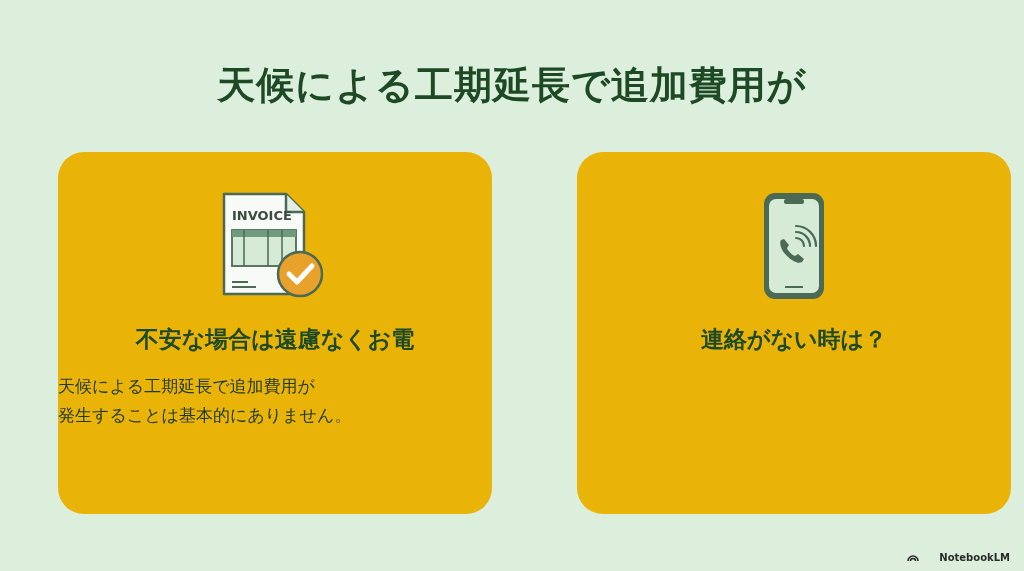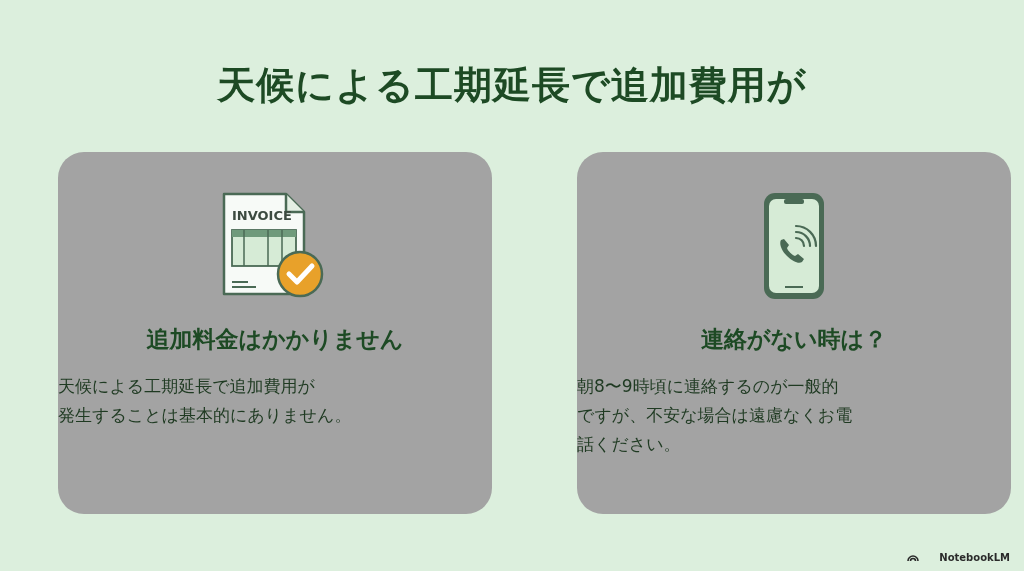--- a/index.html
+++ b/index.html
@@ -9,21 +9,21 @@
     font-family:"DejaVu Sans", sans-serif;
     position:relative;
   }
   .title {
     position:absolute; top:60px; left:0; width:1024px;
     text-align:center; font-size:38px; font-weight:bold;
     color:#1d4a24; letter-spacing:1px;
   }
   .card {
     position:absolute; top:152px; width:434px; height:362px;
-    background:#a3a3a3; border-radius:26px;
+    background:#eab308; border-radius:26px;
   }
   .card.left { left:58px; }
   .card.right { left:532px;margin-left:45px; }
   .icon { position:absolute; left:50%; transform:translateX(-50%); top:38px; }
   .card-title {
     position:absolute; top:172px; left:0; width:100%;
     text-align:center; font-size:23px; font-weight:bold; color:#1d4a24;
   }
   .card-body {
     position:absolute; top:220px; left:0; width:100%;
@@ -51,46 +51,41 @@
       <rect x="16" y="40" width="64" height="7" fill="#6f9a7b"></rect>
       <line x1="28" y1="40" x2="28" y2="76" stroke="#4a6a55" stroke-width="1.5"></line>
       <line x1="52" y1="40" x2="52" y2="76" stroke="#4a6a55" stroke-width="1.5"></line>
       <line x1="66" y1="40" x2="66" y2="76" stroke="#4a6a55" stroke-width="1.5"></line>
       <line x1="16" y1="92" x2="32" y2="92" stroke="#4a6a55" stroke-width="2"></line>
       <line x1="16" y1="97" x2="40" y2="97" stroke="#4a6a55" stroke-width="2"></line>
       <circle cx="84" cy="84" r="22" fill="#e8a12a" stroke="#4a6a55" stroke-width="2.5"></circle>
       <path d="M73 84 L81 92 L96 76" fill="none" stroke="#ffffff" stroke-width="5" stroke-linecap="round" stroke-linejoin="round"></path>
     </svg>
   </div>
-  <div class="card-title">追加料金はかかりません</div>
+  <div class="card-title">不安な場合は遠慮なくお電</div>
   <div class="card-body">
     <div>天候による工期延長で追加費用が</div>
     <div>発生することは基本的にありません。</div>
   </div>
 </div>
 
 <div class="card right">
   <div class="icon">
     <svg width="70" height="112" viewBox="0 0 70 112">
       <rect x="5" y="3" width="60" height="106" rx="11" fill="#4a6a55"></rect>
       <rect x="10" y="9" width="50" height="94" rx="7" fill="#d6ebd6"></rect>
       <rect x="25" y="9" width="20" height="5" rx="2" fill="#4a6a55"></rect>
       <line x1="26" y1="97" x2="44" y2="97" stroke="#4a6a55" stroke-width="2"></line>
       <path d="M22 50 c-2 3 0 10 6 16 c6 6 12 8 15 6 l2-3 -6-5 -3 2 c-3-1-7-5-8-8 l2-3 -5-6 z" fill="#4a6a55"></path>
       <path d="M37 48 a8 8 0 0 1 8 8" fill="none" stroke="#4a6a55" stroke-width="2.2" stroke-linecap="round"></path>
       <path d="M37 42 a14 14 0 0 1 14 14" fill="none" stroke="#4a6a55" stroke-width="2.2" stroke-linecap="round"></path>
       <path d="M37 36 a20 20 0 0 1 20 20" fill="none" stroke="#4a6a55" stroke-width="2.2" stroke-linecap="round"></path>
     </svg>
   </div>
   <div class="card-title">連絡がない時は？</div>
-  <div class="card-body">
-    <div>朝8〜9時頃に連絡するのが一般的</div>
-    <div>ですが、不安な場合は遠慮なくお電</div>
-    <div>話ください。</div>
-  </div>
 </div>
 
 <div class="brand">
   <svg width="12" height="9" viewBox="0 0 12 9">
     <path d="M1 8 a5 5 0 0 1 10 0" fill="none" stroke="#2a2a2a" stroke-width="1.6"></path>
     <path d="M3.5 8 a2.5 2.5 0 0 1 5 0" fill="none" stroke="#2a2a2a" stroke-width="1.6"></path>
   </svg>
   <span>NotebookLM</span>
 </div>
 

